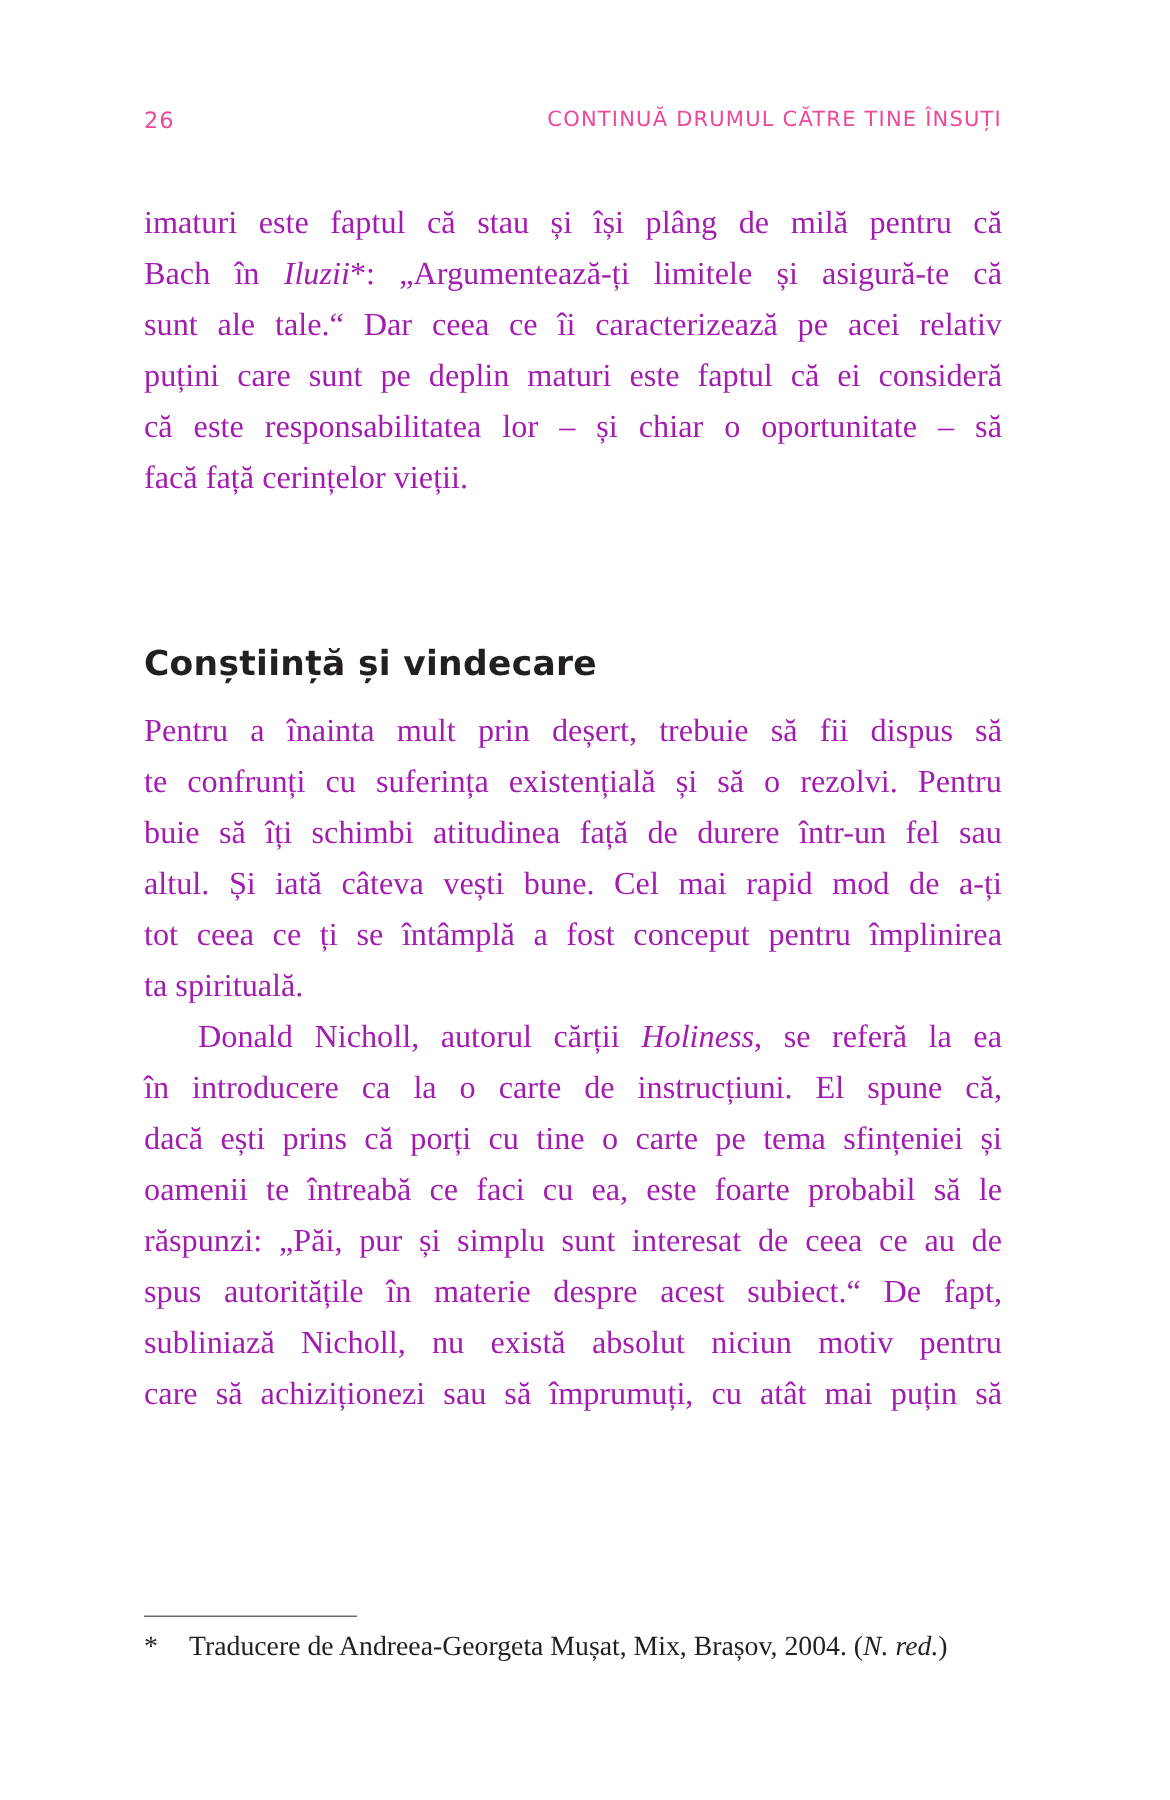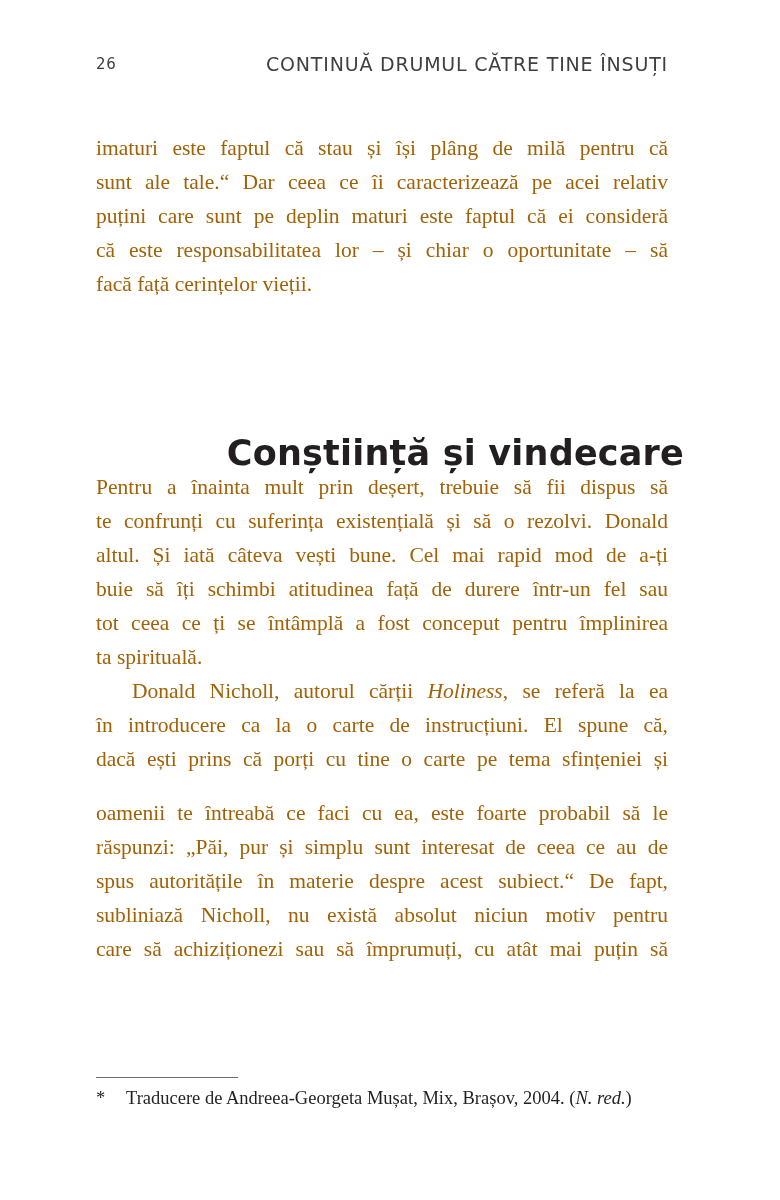--- a/index.html
+++ b/index.html
@@ -9,60 +9,60 @@
     }
     body {
       width: 780px;
       height: 1200px;
       position: relative;
       overflow: hidden;
       color: #231f20;
     }
     .running-header {
       position: absolute;
-      top: 52px;
+      top: 68px;
       left: 96px;
       width: 572px;
       height: 24px;
       display: flex;
       justify-content: space-between;
       align-items: center;
       font-family: "DejaVu Sans", sans-serif;
       font-size: 15px;
       letter-spacing: 0.6px;
-      color: #404040;
+      color: #ec4899;
     }
     .page-number {
       font-size: 15px;
     }
     .running-title {
-      font-size: 19px;
+      font-size: 14px;
       letter-spacing: 0.8px;
     }
     .body-text {
       position: absolute;
       left: 96px;
       width: 572px;
       font-family: "Liberation Serif", serif;
       font-size: 21.5px;
       line-height: 34px;
-      color: #a16207;
+      color: #a21caf;
     }
     .block-1 {
       top: 131px;
     }
     .section-heading {
       position: absolute;
       top: 402px;
       left: 96px;
       width: 588px;
-      text-align: right;
+      text-align: left;
       font-family: "DejaVu Sans", sans-serif;
       font-weight: bold;
-      font-size: 35px;
+      font-size: 23px;
       line-height: 44px;
       color: #231f20;
       letter-spacing: 0.2px;
     }
     .block-2 {
       top: 470px;
     }
     .line {
       display: block;
       text-align: justify;
@@ -107,42 +107,43 @@
 </head>
 <body>
 
 <div class="running-header">
   <span class="page-number">26</span>
   <span class="running-title">CONTINUĂ DRUMUL CĂTRE TINE ÎNSUȚI</span>
 </div>
 
 <div class="body-text block-1">
   <span class="line" style="white-space: nowrap;">imaturi este faptul că stau și își plâng de milă pentru că</span>
+  <span class="line" style="white-space: nowrap;"><span>Bach în </span><i>Iluzii</i><span>*: „Argumentează-ți limitele și asigură-te că</span></span>
   <span class="line" style="white-space: nowrap;">sunt ale tale.“ Dar ceea ce îi caracterizează pe acei relativ</span>
   <span class="line" style="white-space: nowrap;">puțini care sunt pe deplin maturi este faptul că ei consideră</span>
   <span class="line" style="white-space: nowrap;">că este responsabilitatea lor – și chiar o oportunitate – să</span>
   <span class="line last">facă față cerințelor vieții.</span>
 </div>
 
 <h2 class="section-heading">Conștiință și vindecare</h2>
 
 <div class="body-text block-2">
   <div>
     <span class="line" style="white-space: nowrap;">Pentru a înainta mult prin deșert, trebuie să fii dispus să</span>
-    <span class="line" style="white-space: nowrap;">te confrunți cu suferința existențială și să o rezolvi. Donald</span>
+    <span class="line" style="white-space: nowrap;">te confrunți cu suferința existențială și să o rezolvi. Pentru</span>
+    <span class="line" style="white-space: nowrap;">buie să îți schimbi atitudinea față de durere într-un fel sau</span>
     <span class="line" style="white-space: nowrap;">altul. Și iată câteva vești bune. Cel mai rapid mod de a-ți</span>
-    <span class="line" style="white-space: nowrap;">buie să îți schimbi atitudinea față de durere într-un fel sau</span>
     <span class="line" style="white-space: nowrap;">tot ceea ce ți se întâmplă a fost conceput pentru împlinirea</span>
     <span class="line last">ta spirituală.</span>
   </div>
   <div>
     <span class="line indent" style="white-space: nowrap;"><span>Donald Nicholl, autorul cărții </span><i>Holiness</i><span>, se referă la ea</span></span>
     <span class="line" style="white-space: nowrap;">în introducere ca la o carte de instrucțiuni. El spune că,</span>
     <span class="line" style="white-space: nowrap;">dacă ești prins că porți cu tine o carte pe tema sfințeniei și</span>
-    <span class="line" style="white-space: nowrap; margin-top: 20px;">oamenii te întreabă ce faci cu ea, este foarte probabil să le</span>
+    <span class="line" style="white-space: nowrap;">oamenii te întreabă ce faci cu ea, este foarte probabil să le</span>
     <span class="line" style="white-space: nowrap;">răspunzi: „Păi, pur și simplu sunt interesat de ceea ce au de</span>
     <span class="line" style="white-space: nowrap;">spus autoritățile în materie despre acest subiect.“ De fapt,</span>
     <span class="line" style="white-space: nowrap;">subliniază Nicholl, nu există absolut niciun motiv pentru</span>
     <span class="line" style="white-space: nowrap;">care să achiziționezi sau să împrumuți, cu atât mai puțin să</span>
   </div>
 </div>
 
 <div class="footnote-rule"></div>
 
 <div class="footnote">

